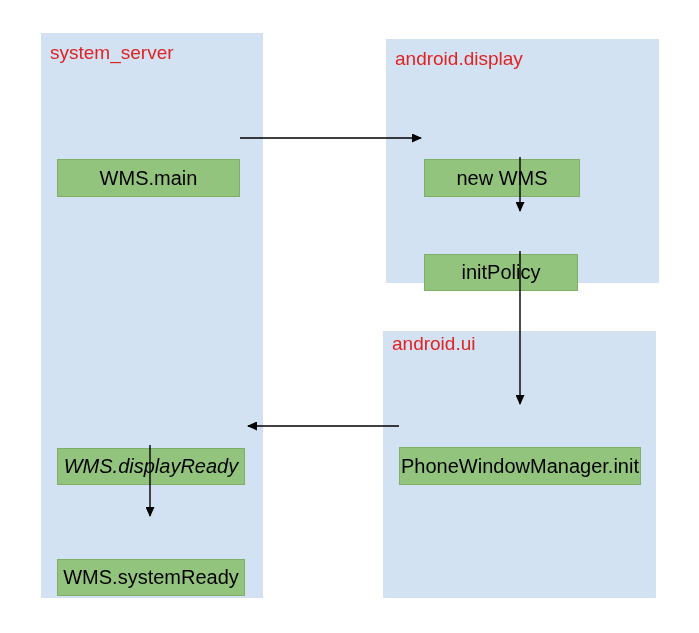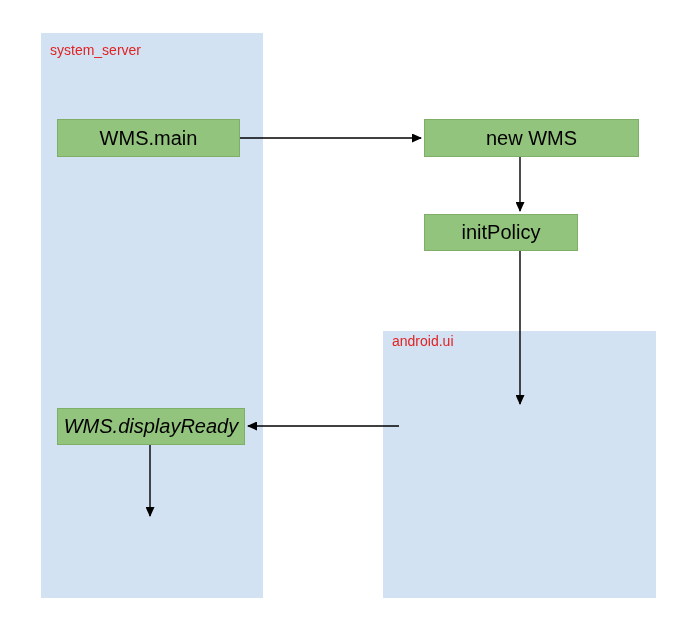--- a/index.html
+++ b/index.html
@@ -15,36 +15,37 @@
     font-family: "Liberation Sans", sans-serif;
     overflow: hidden;
   }
   .region {
     position: absolute;
     background: var(--region-fill, #d3e2f3);
   }
   .region-label {
     display: block;
     padding: 9px 9px;
-    font-size: 14px;
+    font-size: 19px;
     line-height: 1.15;
     color: var(--region-label, #e02222);
     white-space: nowrap;
   }
   .node {
     position: absolute;
     box-sizing: border-box;
     background: var(--node-fill, #93c47d);
     border: 1px solid var(--node-border, #7fae67);
     display: flex;
     align-items: center;
     justify-content: center;
     font-size: 20px;
     color: var(--node-text, #000000);
     white-space: nowrap;
+    margin-top: 40px;
   }
   svg.arrows {
     position: absolute;
     left: 0;
     top: 0;
     width: 699px;
     height: 633px;
     pointer-events: none;
   }
   .arrow {
@@ -57,49 +58,54 @@
   }
 
   
   .region-system-server   { left: 41px;  top: 33px;  width: 222px; height: 565px; }
   .region-android-display { left: 386px; top: 39px;  width: 273px; height: 244px; }
   .region-android-ui      { left: 383px; top: 331px; width: 273px; height: 267px; }
   .region-android-ui .region-label { padding-top: 2px; }
 
   
   .node-wms-main          { left: 57px;  top: 119px; width: 183px; height: 38px; }
-  .node-new-wms           { left: 424px; top: 119px; width: 215px; height: 38px; }
+  .node-new-wms           { left: 424px; top: 119px; width: 156px; height: 38px; }
   .node-init-policy       { left: 424px; top: 214px; width: 154px; height: 37px; }
   .node-pwm-init          { left: 399px; top: 407px; width: 242px; height: 38px; }
   .node-wms-display-ready { left: 57px;  top: 408px; width: 188px; height: 37px; font-style: italic; }
   .node-wms-system-ready  { left: 57px;  top: 519px; width: 188px; height: 37px; }
 </style>
 </head>
 <body>
 
 <div class="canvas">
 
   <div class="region region-system-server">
     <span class="region-label">system_server</span>
   </div>
 
+  <div class="region region-android-display">
+    <span class="region-label">android.display</span>
+  </div>
 
   <div class="region region-android-ui">
     <span class="region-label">android.ui</span>
   </div>
 
   <div class="node node-wms-main">WMS.main</div>
 
   <div class="node node-new-wms">new WMS</div>
 
   <div class="node node-init-policy">initPolicy</div>
 
+  <div class="node node-pwm-init">PhoneWindowManager.init</div>
 
   <div class="node node-wms-display-ready">WMS.displayReady</div>
 
+  <div class="node node-wms-system-ready">WMS.systemReady</div>
 
   <svg class="arrows" viewBox="0 0 699 633" xmlns="http://www.w3.org/2000/svg">
     <defs>
       <marker id="ah" markerUnits="userSpaceOnUse" markerWidth="10" markerHeight="9" refX="9" refY="4.5" orient="auto">
         <path d="M0,0 L10,4.5 L0,9 z"></path>
       </marker>
     </defs>
     <line class="arrow" x1="240" y1="138" x2="421" y2="138" marker-end="url(#ah)"></line>
     <line class="arrow" x1="520" y1="157" x2="520" y2="211" marker-end="url(#ah)"></line>
     <line class="arrow" x1="520" y1="251" x2="520" y2="404" marker-end="url(#ah)"></line>

